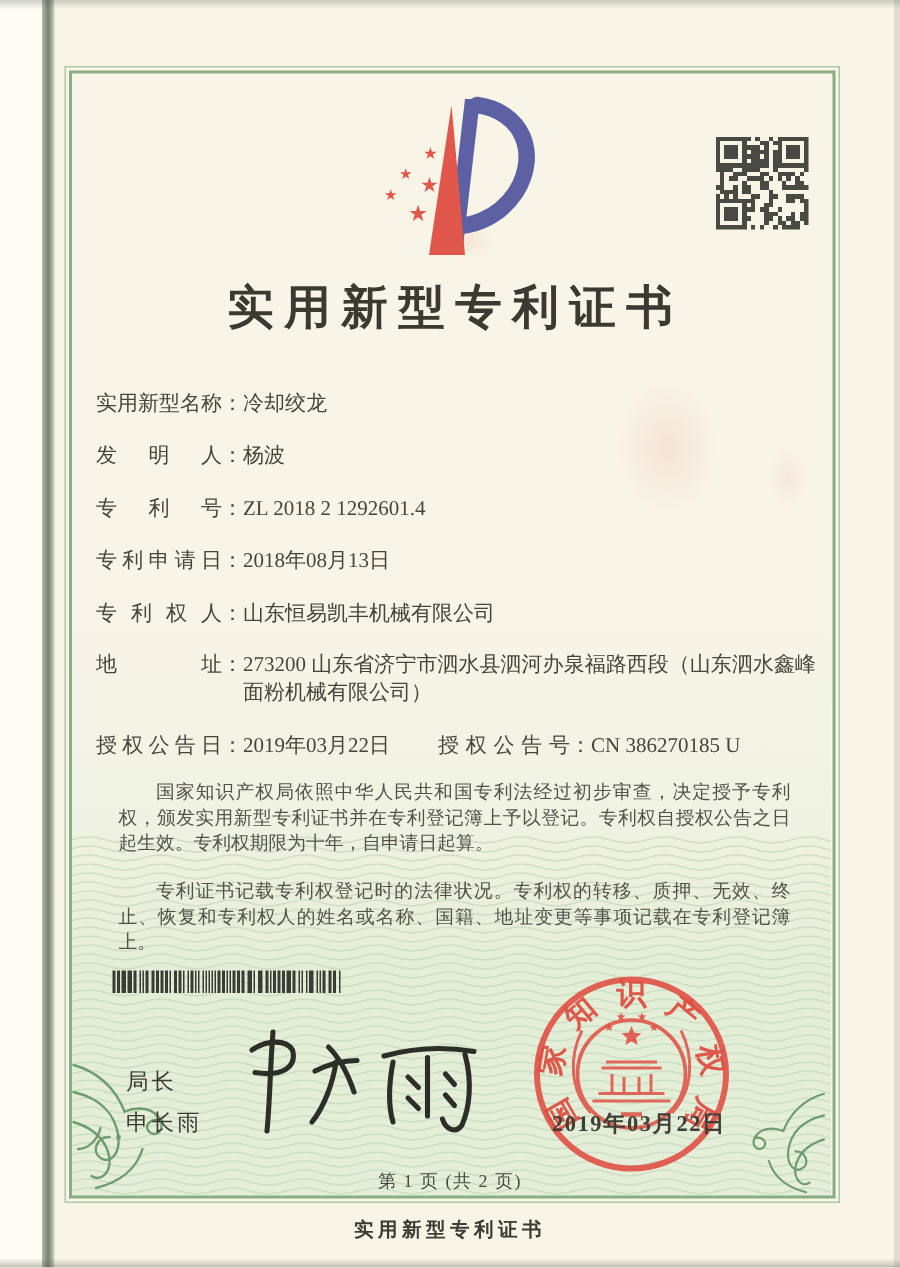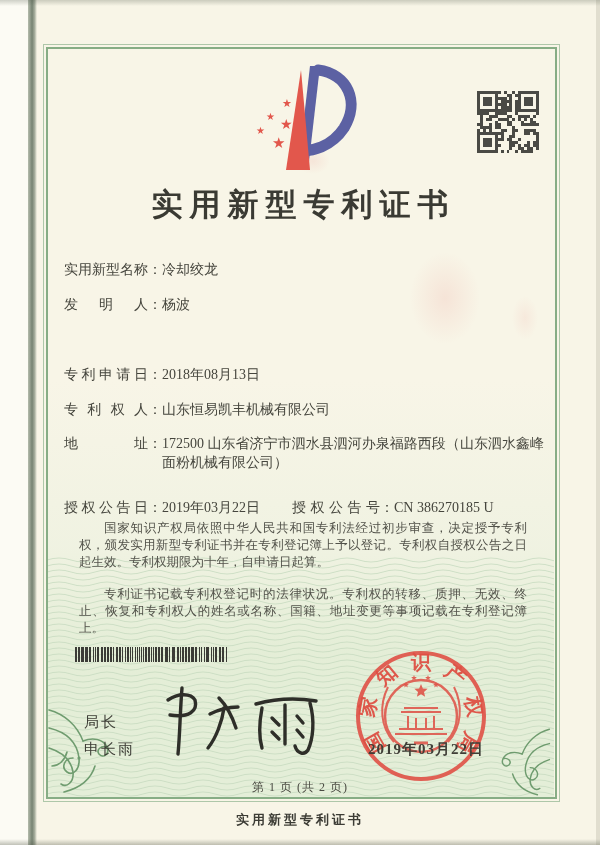--- a/index.html
+++ b/index.html
@@ -389,30 +389,33 @@
       </svg>
 
     <div class="title">实用新型专利证书</div>
 
     <div class="row" style="top:260px;">
       <span class="lab">实用新型名称</span><span class="colon">：</span><span class="val">冷却绞龙</span>
     </div>
     <div class="row" style="top:295px;">
       <span class="lab">发明人</span><span class="colon">：</span><span class="val">杨波</span>
     </div>
+    <div class="row" style="top:330px;">
+      <span class="lab">专利号</span><span class="colon">：</span><span class="val">ZL 2018 2 1292601.4</span>
+    </div>
     <div class="row" style="top:365px;">
       <span class="lab">专利申请日</span><span class="colon">：</span><span class="val">2018年08月13日</span>
     </div>
     <div class="row" style="top:400px;">
       <span class="lab">专利权人</span><span class="colon">：</span><span class="val">山东恒易凯丰机械有限公司</span>
     </div>
     <div class="row" style="top:434px;">
-      <span class="lab">地址</span><span class="colon">：</span><span class="val">172500 山东省济宁市泗水县泗河办泉福路西段（山东泗水鑫峰面粉机械有限公司）</span>
-    </div>
-    <div class="row" style="top:498px;">
+      <span class="lab">地址</span><span class="colon">：</span><span class="val">273200 山东省济宁市泗水县泗河办泉福路西段（山东泗水鑫峰面粉机械有限公司）</span>
+    </div>
+    <div class="row" style="top:488px;">
       <span class="lab">授权公告日</span><span class="colon">：</span><span class="val">2019年03月22日</span>
       <span class="g2"><span class="lab2">授权公告号</span><span class="colon">：</span><span>CN 386270185 U</span></span>
     </div>
 
     <div class="bodytext">
       <p>国家知识产权局依照中华人民共和国专利法经过初步审查，决定授予专利权，颁发实用新型专利证书并在专利登记簿上予以登记。专利权自授权公告之日起生效。专利权期限为十年，自申请日起算。</p>
       <p>专利证书记载专利权登记时的法律状况。专利权的转移、质押、无效、终止、恢复和专利权人的姓名或名称、国籍、地址变更等事项记载在专利登记簿上。</p>
     </div>
 
     <div class="barcode" id="barcode"><i style="width: 2px; margin-right: 1px;"></i><i style="width: 2px; margin-right: 1px;"></i><i style="width: 3px; margin-right: 1px;"></i><i style="width: 3px; margin-right: 1px;"></i><i style="width: 2px; margin-right: 2px;"></i><i style="width: 1px; margin-right: 1px;"></i><i style="width: 1px; margin-right: 1px;"></i><i style="width: 2px; margin-right: 2px;"></i><i style="width: 2px; margin-right: 1px;"></i><i style="width: 2px; margin-right: 1px;"></i><i style="width: 2px; margin-right: 1px;"></i><i style="width: 2px; margin-right: 1px;"></i><i style="width: 1px; margin-right: 2px;"></i><i style="width: 2px; margin-right: 1px;"></i><i style="width: 2px; margin-right: 1px;"></i><i style="width: 1px; margin-right: 2px;"></i><i style="width: 1px; margin-right: 1px;"></i><i style="width: 2px; margin-right: 1px;"></i><i style="width: 1px; margin-right: 1px;"></i><i style="width: 1px; margin-right: 2px;"></i><i style="width: 1px; margin-right: 1px;"></i><i style="width: 1px; margin-right: 1px;"></i><i style="width: 1px; margin-right: 1px;"></i><i style="width: 1px; margin-right: 1px;"></i><i style="width: 1px; margin-right: 1px;"></i><i style="width: 2px; margin-right: 1px;"></i><i style="width: 2px; margin-right: 1px;"></i><i style="width: 1px; margin-right: 1px;"></i><i style="width: 1px; margin-right: 1px;"></i><i style="width: 2px; margin-right: 1px;"></i><i style="width: 2px; margin-right: 1px;"></i><i style="width: 2px; margin-right: 2px;"></i><i style="width: 3px; margin-right: 1px;"></i><i style="width: 1px; margin-right: 2px;"></i><i style="width: 3px; margin-right: 2px;"></i><i style="width: 2px; margin-right: 1px;"></i><i style="width: 1px; margin-right: 1px;"></i><i style="width: 2px; margin-right: 1px;"></i><i style="width: 2px; margin-right: 1px;"></i><i style="width: 2px; margin-right: 1px;"></i><i style="width: 3px; margin-right: 1px;"></i><i style="width: 2px; margin-right: 2px;"></i><i style="width: 1px; margin-right: 1px;"></i><i style="width: 1px; margin-right: 2px;"></i><i style="width: 1px; margin-right: 1px;"></i><i style="width: 3px; margin-right: 2px;"></i><i style="width: 1px; margin-right: 1px;"></i><i style="width: 1px; margin-right: 1px;"></i><i style="width: 2px; margin-right: 2px;"></i><i style="width: 2px; margin-right: 1px;"></i><i style="width: 2px; margin-right: 2px;"></i><i style="width: 1px; margin-right: 1px;"></i></div>

